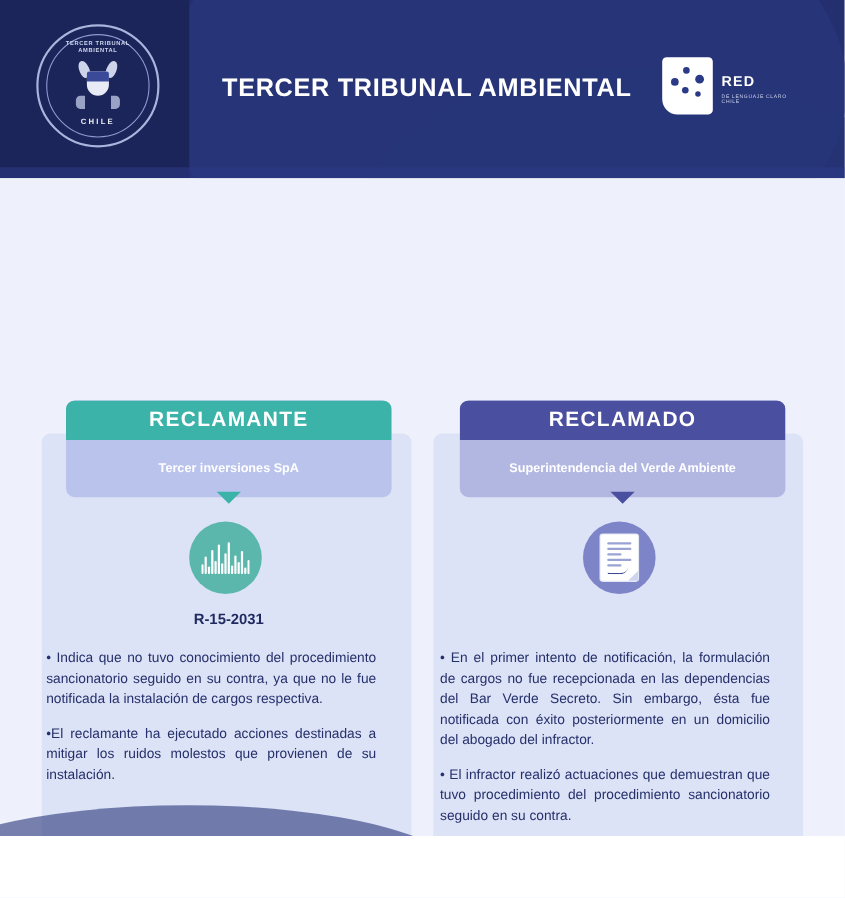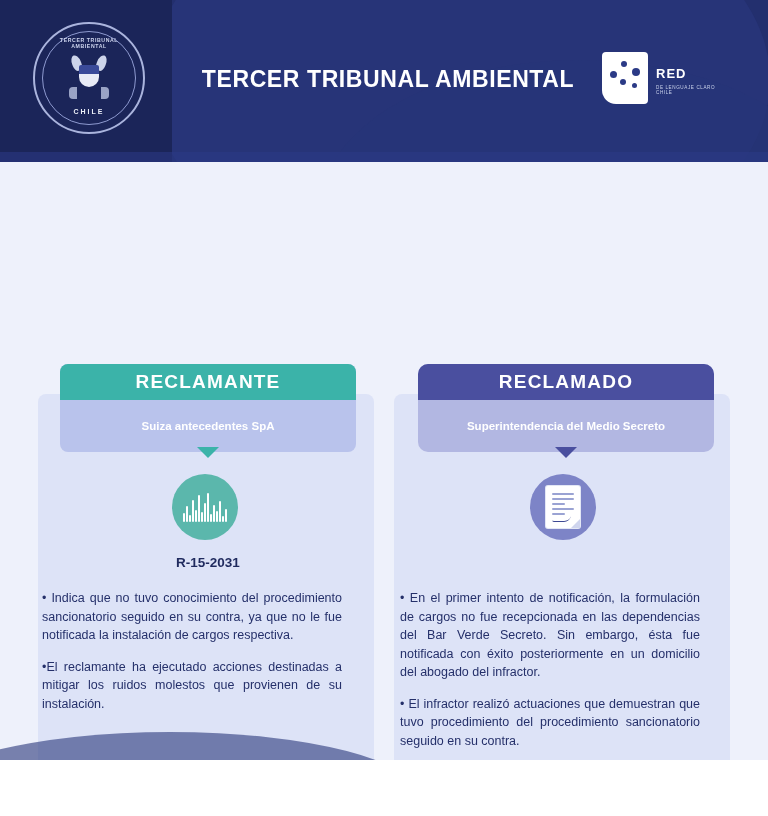--- a/index.html
+++ b/index.html
@@ -239,21 +239,21 @@
   .card-right { left: 394px; height: 514px; }
 
   .party-box {
     position: absolute;
     top: 202px;
     width: 296px;
     border-radius: 8px;
     overflow: hidden;
   }
   .party-left { left: 60px; background: #b9c3ec; }
-  .party-right { left: 418px; background: #b2b7e2; border-radius: 10px; }
+  .party-right { left: 418px; background: #b2b7e2; }
   .party-title {
     height: 36px;
     line-height: 36px;
     text-align: center;
     color: #ffffff;
     font-size: 19px;
     font-weight: bold;
     letter-spacing: 1.2px;
   }
   .party-title-left { background: #3bb3a9; }
@@ -458,21 +458,21 @@
     <div class="header-bottom-strip"></div>
   </div>
 
   <div class="content">
 
     <div class="card card-left"></div>
     <div class="card card-right"></div>
 
     <div class="party-box party-left">
       <div class="party-title party-title-left">RECLAMANTE</div>
-      <div class="party-name">Suiza antecedentes SpA</div>
+      <div class="party-name">Tercer inversiones SpA</div>
     </div>
     <div class="party-arrow arrow-left"></div>
 
     <div class="circle-icon circle-left">
       <div class="wave-icon">
         <span style="left:0px;height:9px"></span>
           <span style="left:3px;height:16px"></span>
         <span style="left:6px;height:7px"></span>
           <span style="left:9px;height:22px"></span>
         <span style="left:12px;height:12px"></span>
@@ -491,21 +491,21 @@
 
     <div class="case-number case-left">R-15-2031</div>
 
     <div class="bullets bullets-left">
       <p>• Indica que no tuvo conocimiento del procedimiento sancionatorio seguido en su contra, ya que no le fue notificada la instalación de cargos respectiva.</p>
       <p>•El reclamante ha ejecutado acciones destinadas a mitigar los ruidos molestos que provienen de su instalación.</p>
     </div>
 
     <div class="party-box party-right">
       <div class="party-title party-title-right">RECLAMADO</div>
-      <div class="party-name">Superintendencia del Medio Secreto</div>
+      <div class="party-name">Superintendencia del Verde Ambiente</div>
     </div>
     <div class="party-arrow arrow-right"></div>
 
     <div class="circle-icon circle-right">
       <div class="doc-icon">
         <div class="doc-lines">
           <i></i>
             <i></i>
             <i class="short"></i>
             <i></i>

